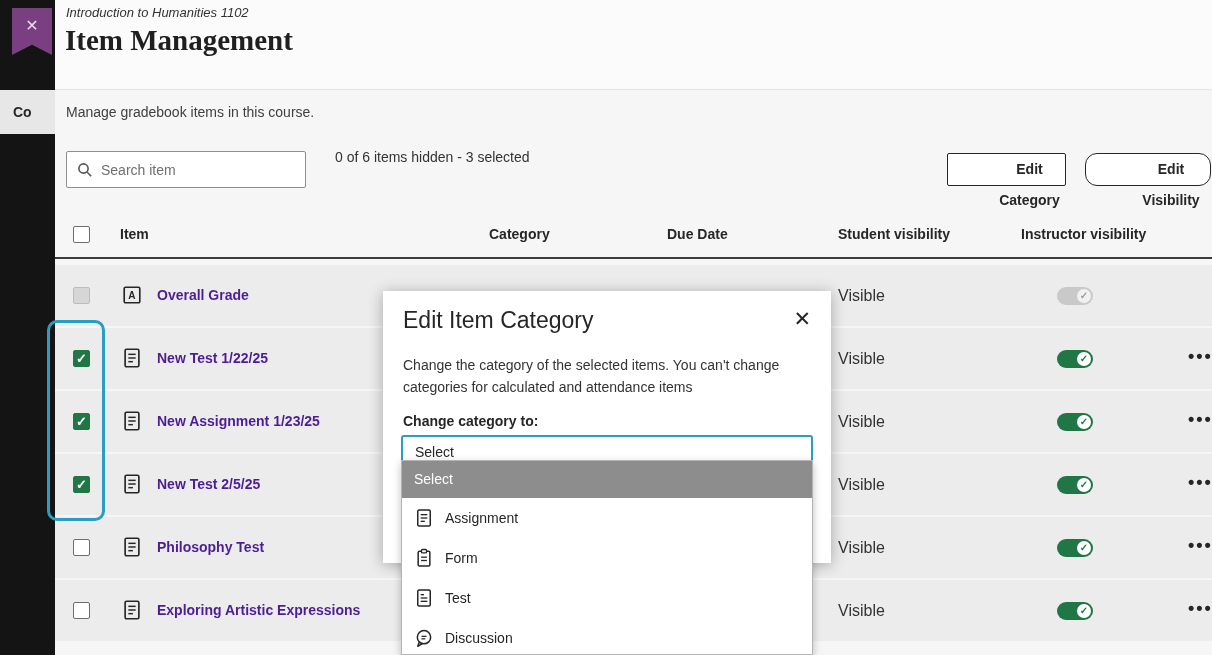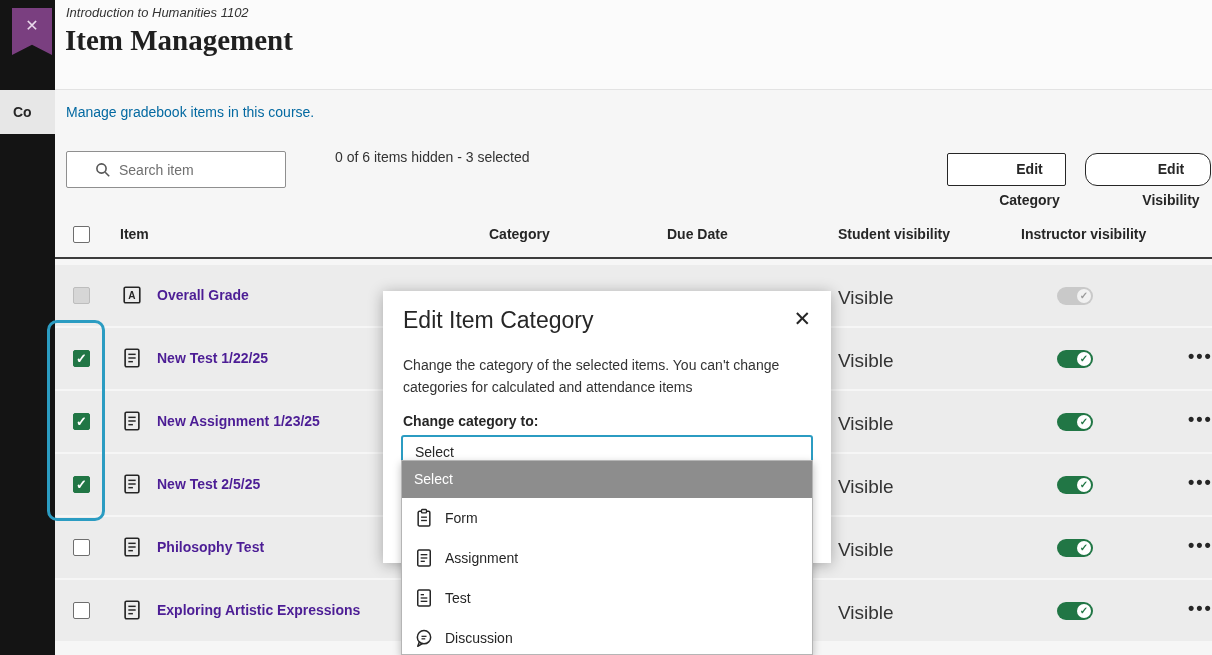--- a/index.html
+++ b/index.html
@@ -15,25 +15,25 @@
               clip-path:polygon(0 0,100% 0,100% 100%,50% 78%,0 100%); z-index:3; cursor:pointer; }
   .bookmark .x { position:absolute; left:0; right:0; top:8px; text-align:center; color:#ead9ec; font-size:16px; }
 
   
   .top-header { position:absolute; left:55px; top:0; width:1157px; height:90px; background:#fbfbfb;
                 border-bottom:1px solid #e3e3e3; z-index:2; }
   .course-title { position:absolute; left:11px; top:5px; font-size:13px; color:#333;font-style:italic; }
   .page-title { position:absolute; left:10px; top:24px; font-family:"Liberation Serif","DejaVu Serif",serif;
                 font-size:29px; font-weight:600; color:#1f1f1f; }
 
-  .subtitle { position:absolute; left:66px; top:104px; font-size:14px; color:#0369a1; }
-
-  
-  .search-box { position:absolute; left:66px; top:151px; width:220px; height:37px; background:#fff;
-                border:1px solid #8f8f8f; border-radius:2px; display:flex; align-items:center; padding:0 28px; }
+  .subtitle { position:absolute; left:66px; top:104px; font-size:14px; color:#404040; }
+
+  
+  .search-box { position:absolute; left:66px; top:151px; width:240px; height:37px; background:#fff;
+                border:1px solid #8f8f8f; border-radius:2px; display:flex; align-items:center; padding:0 10px; }
   .search-box svg { flex:0 0 auto; margin-right:8px; }
   .search-box input { border:none; outline:none; width:100%; font-size:14px; color:#333; background:transparent;
                       font-family:"Liberation Sans",sans-serif; }
   .search-box input::placeholder { color:#6f6f6f; }
   .status-text { position:absolute; left:335px; top:149px; font-size:14px; color:#333; }
   .btn { position:absolute; top:153px; height:33px; background:#fff; border:1px solid #262626; border-radius:2px;
          font-size:14px; font-weight:700; color:#262626; text-align:center; line-height:31px; cursor:pointer;padding-left:46px; }
   .btn-category { left:947px; width:119px; }
   .btn-visibility { left:1085px; width:126px;border-radius:12px; }
 
@@ -41,21 +41,21 @@
   .thead { position:absolute; left:55px; top:215px; width:1157px; height:44px; border-bottom:2px solid #3d3d3d; z-index:2; }
   .thead .cell { position:absolute; top:11px; font-size:14px; font-weight:700; color:#262626; }
   .c-check { left:18px; } .c-item { left:65px; } .c-cat { left:434px; } .c-due { left:612px; }
   .c-stu { left:783px; } .c-ins { left:966px; }
 
   .rows { position:absolute; left:55px; top:265px; width:1157px; z-index:2; }
   .row { position:relative; height:61px; margin-bottom:2px; background:#ececec; }
   .row .cb-wrap { position:absolute; left:18px; top:22px; }
   .row .item-icon { position:absolute; left:66px; top:19px; }
   .row .item-name { position:absolute; left:102px; top:22px; font-size:14px; font-weight:700; color:#4c1d95; }
-  .row .vis-text { position:absolute; left:783px; top:22px; font-size:19px; color:#333; }
+  .row .vis-text { position:absolute; left:783px; top:22px; font-size:16px; color:#333; }
   .row .toggle { position:absolute; left:1002px; top:22px; }
   .row .dots { position:absolute; left:1133px; top:18px; font-size:18px; font-weight:700; letter-spacing:2px;
                color:#262626; cursor:pointer; }
 
   .checkbox { display:inline-block; width:17px; height:17px; background:#fff; border:1px solid #6e6e6e;
               border-radius:2px; position:relative; cursor:pointer; }
   .checkbox.checked { background:#217645; border-color:#217645; }
   .checkbox.checked::after { content:"✓"; position:absolute; left:0; right:0; top:0; color:#fff; font-size:13px;
                              line-height:15px; text-align:center; font-weight:700; }
   .checkbox.disabled { background:#d6d6d6; border-color:#bdbdbd; cursor:default; }
@@ -241,39 +241,39 @@
   <div class="modal-close">✕</div>
   <div class="modal-body">Change the category of the selected items. You can't change categories for calculated and attendance items</div>
   <div class="field-label">Change category to:</div>
   <div class="select-box">Select</div>
 </div>
 
 <div class="dropdown">
   <div class="opt-select">Select</div>
   <div class="opt">
     <svg width="20" height="20" viewBox="0 0 24 24">
+        <rect x="4.5" y="2.5" width="15" height="19" rx="1.5" fill="none" stroke="#262626" stroke-width="1.8"></rect>
+        <line x1="8" y1="8" x2="16" y2="8" stroke="#262626" stroke-width="1.6"></line>
+        <line x1="8" y1="12" x2="16" y2="12" stroke="#262626" stroke-width="1.6"></line>
+        <line x1="8" y1="16" x2="13" y2="16" stroke="#262626" stroke-width="1.6"></line>
+      </svg>
+    <span>Assignment</span>
+  </div>
+  <div class="opt">
+    <svg width="20" height="20" viewBox="0 0 24 24">
         <rect x="5" y="4" width="14" height="17.5" rx="1.5" fill="none" stroke="#262626" stroke-width="1.8"></rect>
         <rect x="9" y="1.8" width="6" height="4" rx="1" fill="#fff" stroke="#262626" stroke-width="1.6"></rect>
         <line x1="8.5" y1="11" x2="15.5" y2="11" stroke="#262626" stroke-width="1.6"></line>
         <line x1="8.5" y1="15" x2="15.5" y2="15" stroke="#262626" stroke-width="1.6"></line>
       </svg>
     <span>Form</span>
   </div>
   <div class="opt">
     <svg width="20" height="20" viewBox="0 0 24 24">
         <rect x="4.5" y="2.5" width="15" height="19" rx="1.5" fill="none" stroke="#262626" stroke-width="1.8"></rect>
-        <line x1="8" y1="8" x2="16" y2="8" stroke="#262626" stroke-width="1.6"></line>
-        <line x1="8" y1="12" x2="16" y2="12" stroke="#262626" stroke-width="1.6"></line>
-        <line x1="8" y1="16" x2="13" y2="16" stroke="#262626" stroke-width="1.6"></line>
-      </svg>
-    <span>Assignment</span>
-  </div>
-  <div class="opt">
-    <svg width="20" height="20" viewBox="0 0 24 24">
-        <rect x="4.5" y="2.5" width="15" height="19" rx="1.5" fill="none" stroke="#262626" stroke-width="1.8"></rect>
         <line x1="8" y1="8" x2="12" y2="8" stroke="#262626" stroke-width="1.6"></line>
         <line x1="8" y1="12" x2="16" y2="12" stroke="#262626" stroke-width="1.6"></line>
         <line x1="8" y1="16" x2="16" y2="16" stroke="#262626" stroke-width="1.6"></line>
       </svg>
     <span>Test</span>
   </div>
   <div class="opt">
     <svg width="20" height="20" viewBox="0 0 24 24">
         <circle cx="12" cy="11" r="8" fill="none" stroke="#262626" stroke-width="1.8"></circle>
         <path d="M6.5 16.5 L4.5 22 L10.5 18.5" fill="none" stroke="#262626" stroke-width="1.8" stroke-linejoin="round"></path>

